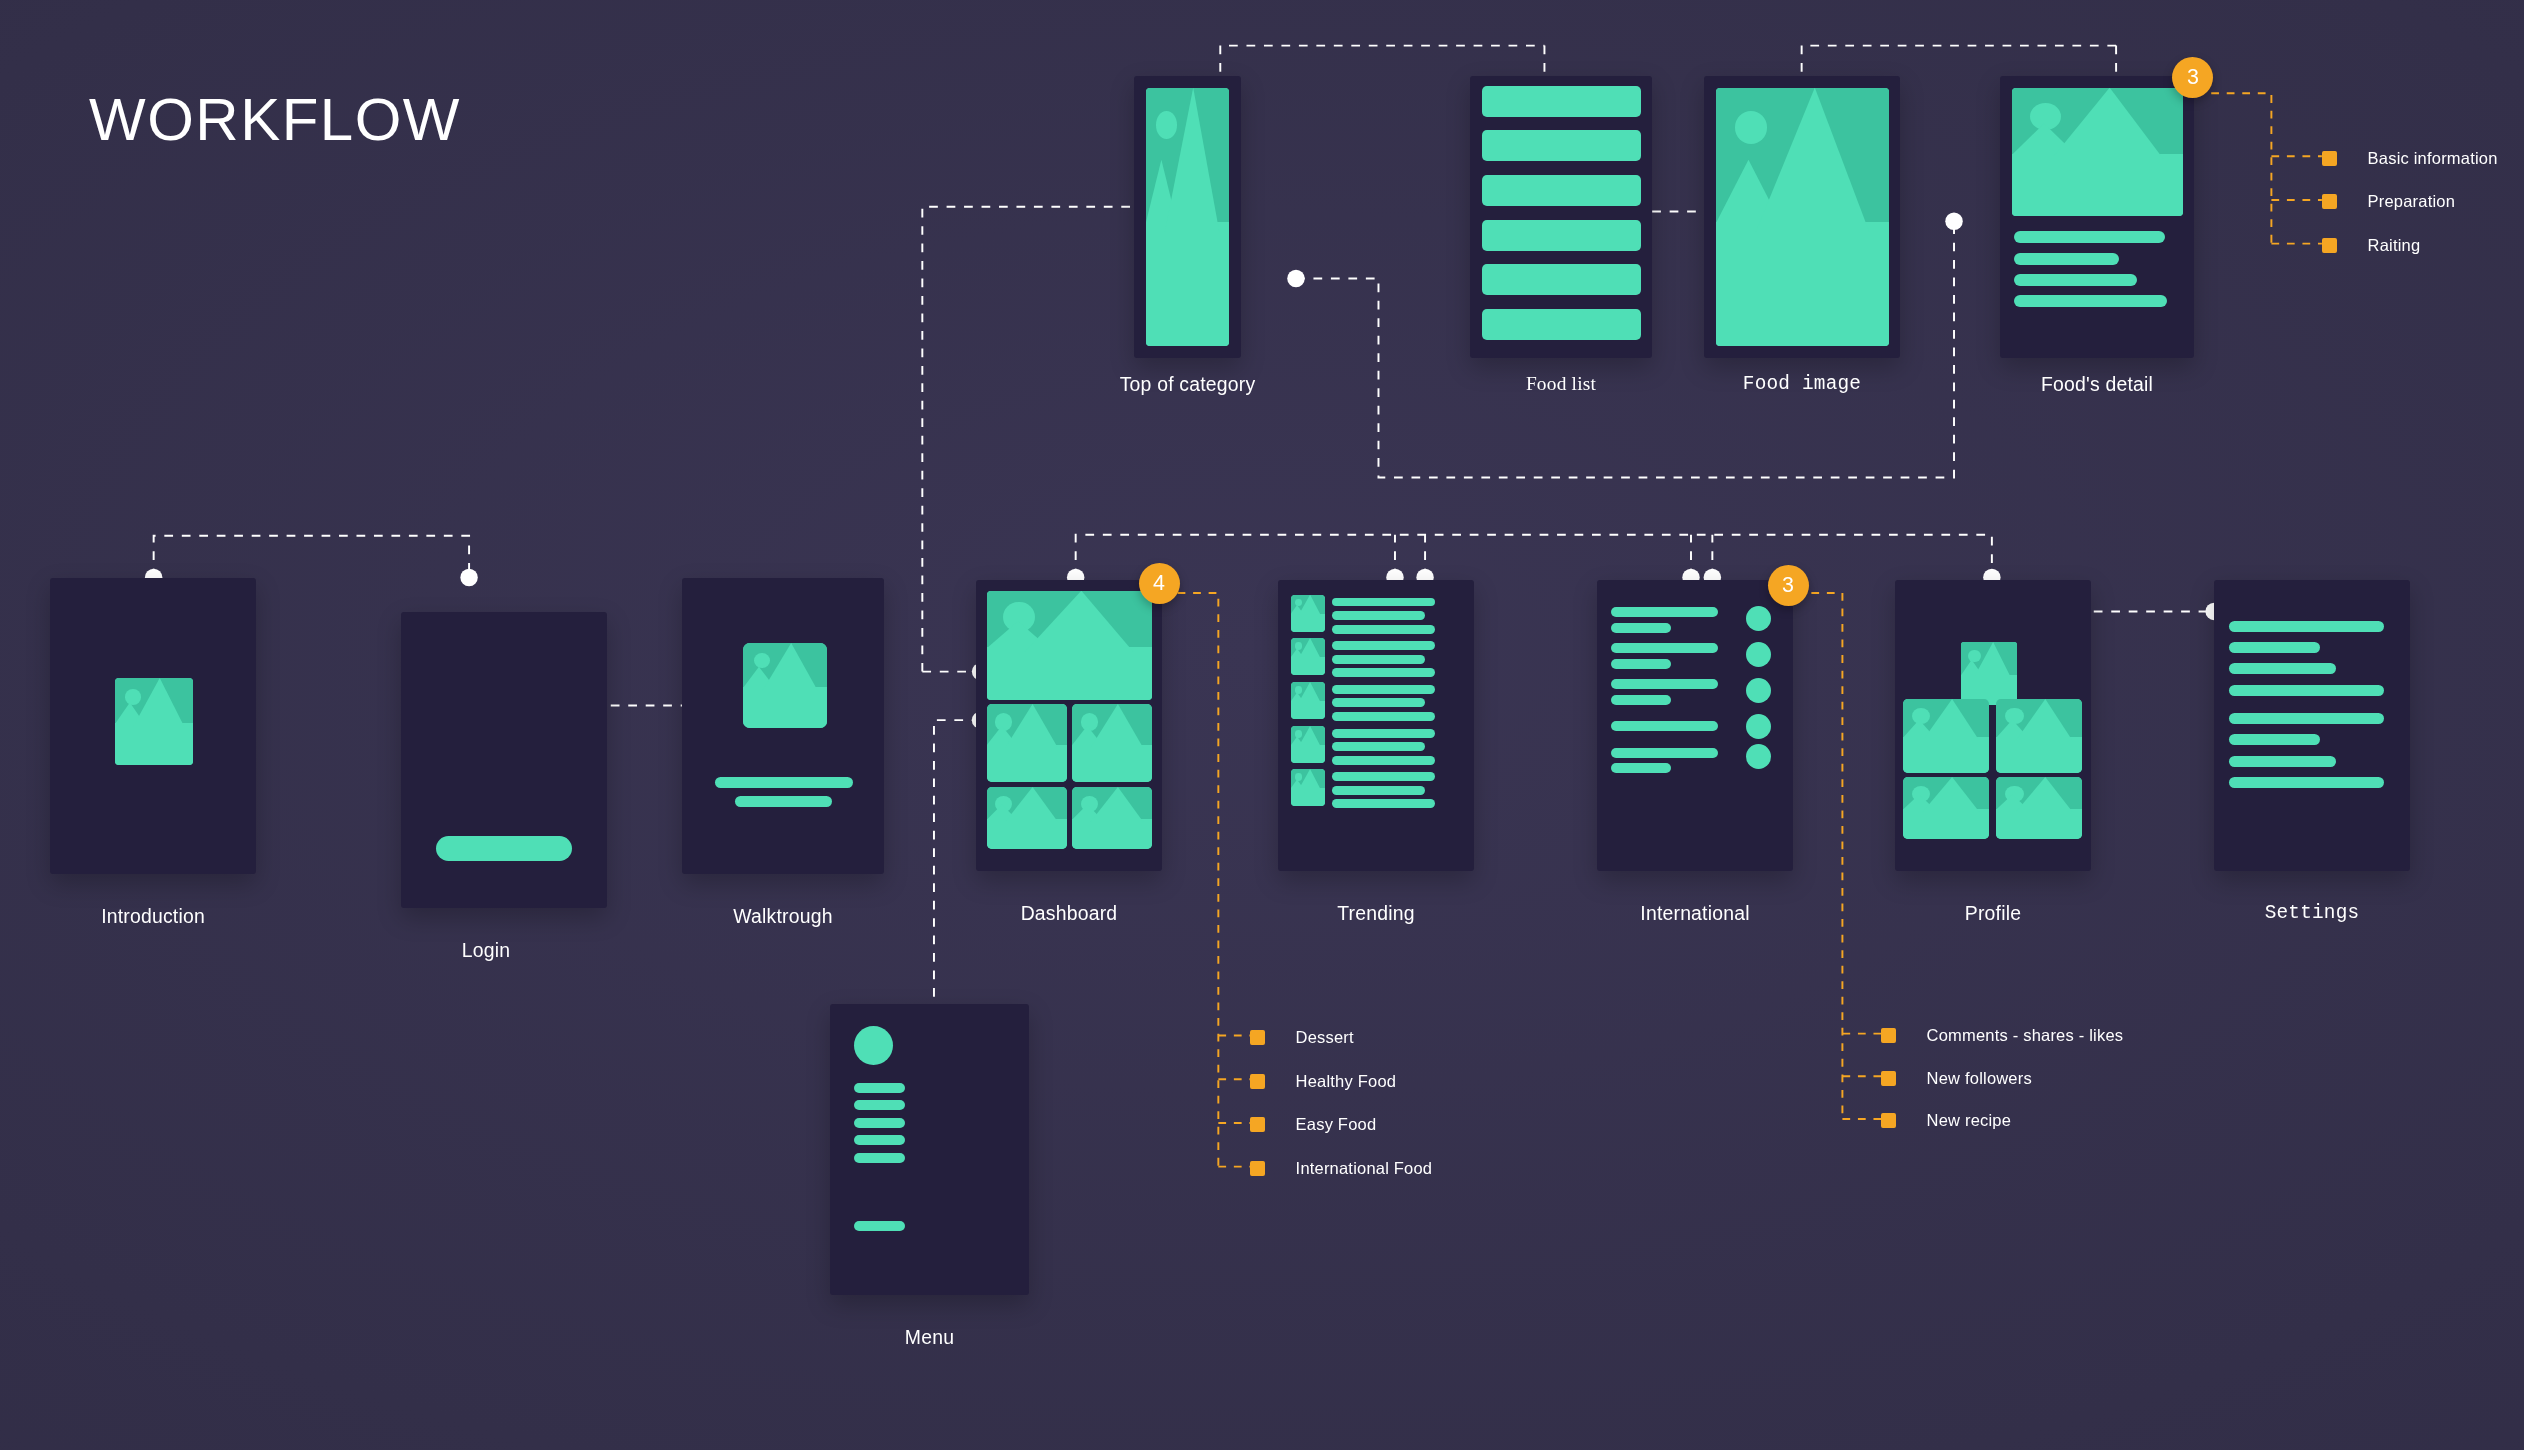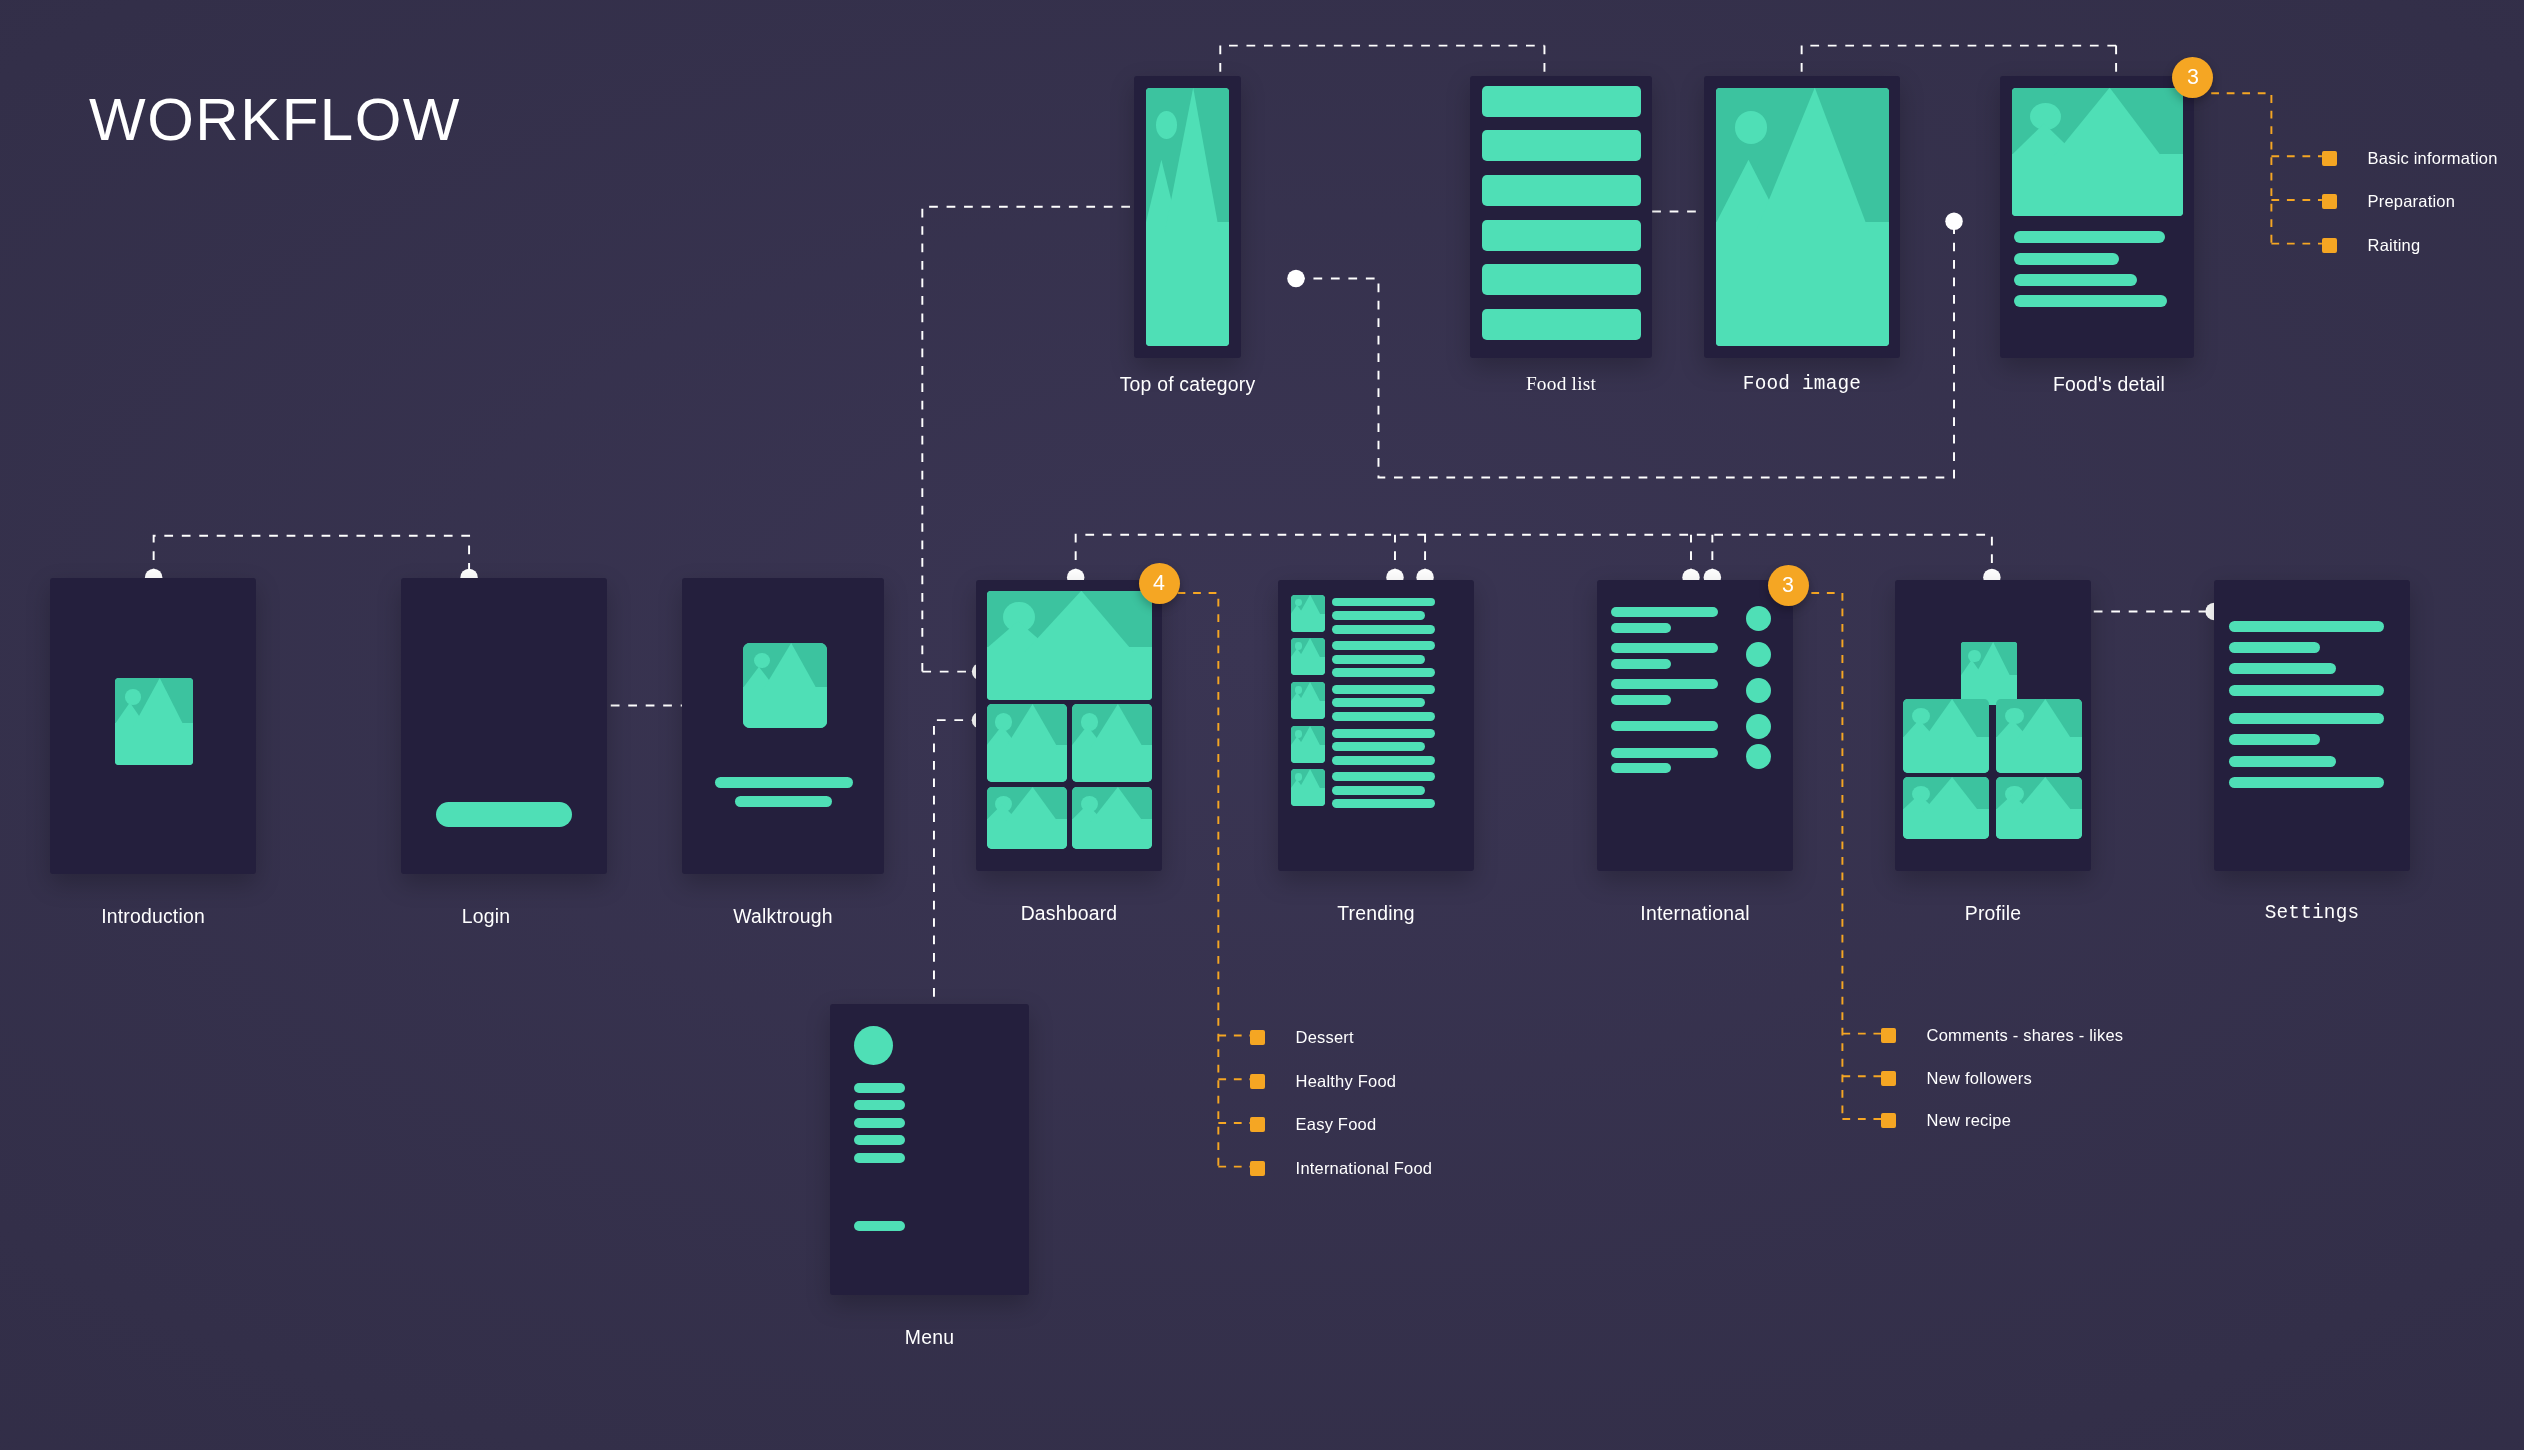--- a/index.html
+++ b/index.html
@@ -286,21 +286,21 @@
       <div class="mt a"></div>
       <div class="mt b"></div>
       <div class="ground"></div>
     </div>
     <div class="bar" style="left:13.6px; top:155px; width:151px;"></div>
     <div class="bar" style="left:13.6px; top:177px; width:105px;"></div>
     <div class="bar" style="left:13.6px; top:198px; width:123px;"></div>
     <div class="bar" style="left:13.6px; top:219px; width:153px;"></div>
     <div class="badge" style="right:-19.4px; top:-19.4px;">3</div>
   </div>
-  <div class="node-label" style="top:297px;margin-left:12px;">Food's detail</div>
+  <div class="node-label" style="top:297px;">Food's detail</div>
 </div>
 
 <div class="annot-group" style="left:2322px; top:0;">
   <div class="annot-row" style="left:0; top:149px;">
     <span class="annot-swatch"></span>
     <span class="annot-text">Basic information</span>
   </div>
   <div class="annot-row" style="left:0; top:192px;">
     <span class="annot-swatch"></span>
     <span class="annot-text">Preparation</span>
@@ -317,21 +317,21 @@
       <div class="sky"></div>
       <div class="sun" style="left:13%; top:13%; width:20%; height:18%;"></div>
       <div class="mt a"></div>
       <div class="mt b"></div>
       <div class="ground"></div>
     </div>
   </div>
   <div class="node-label" style="top:327px;">Introduction</div>
 </div>
 
-<div class="node" style="left:365px; top:578px;padding-left:36px;">
+<div class="node" style="left:365px; top:612px;padding-left:36px;">
   <div class="screen" style="width:206px; height:296px;">
     <div class="block" style="left:35px; top:224px; width:136px; height:25px; border-radius:970px;"></div>
   </div>
   <div class="node-label" style="top:327px;">Login</div>
 </div>
 
 <div class="node" style="left:682px; top:578px;">
   <div class="screen" style="width:202px; height:296px;">
     <div class="imgph" style="left:61px; top:65px; width:84px; height:85px; border-radius:6.8px;">
       <div class="sky"></div>

